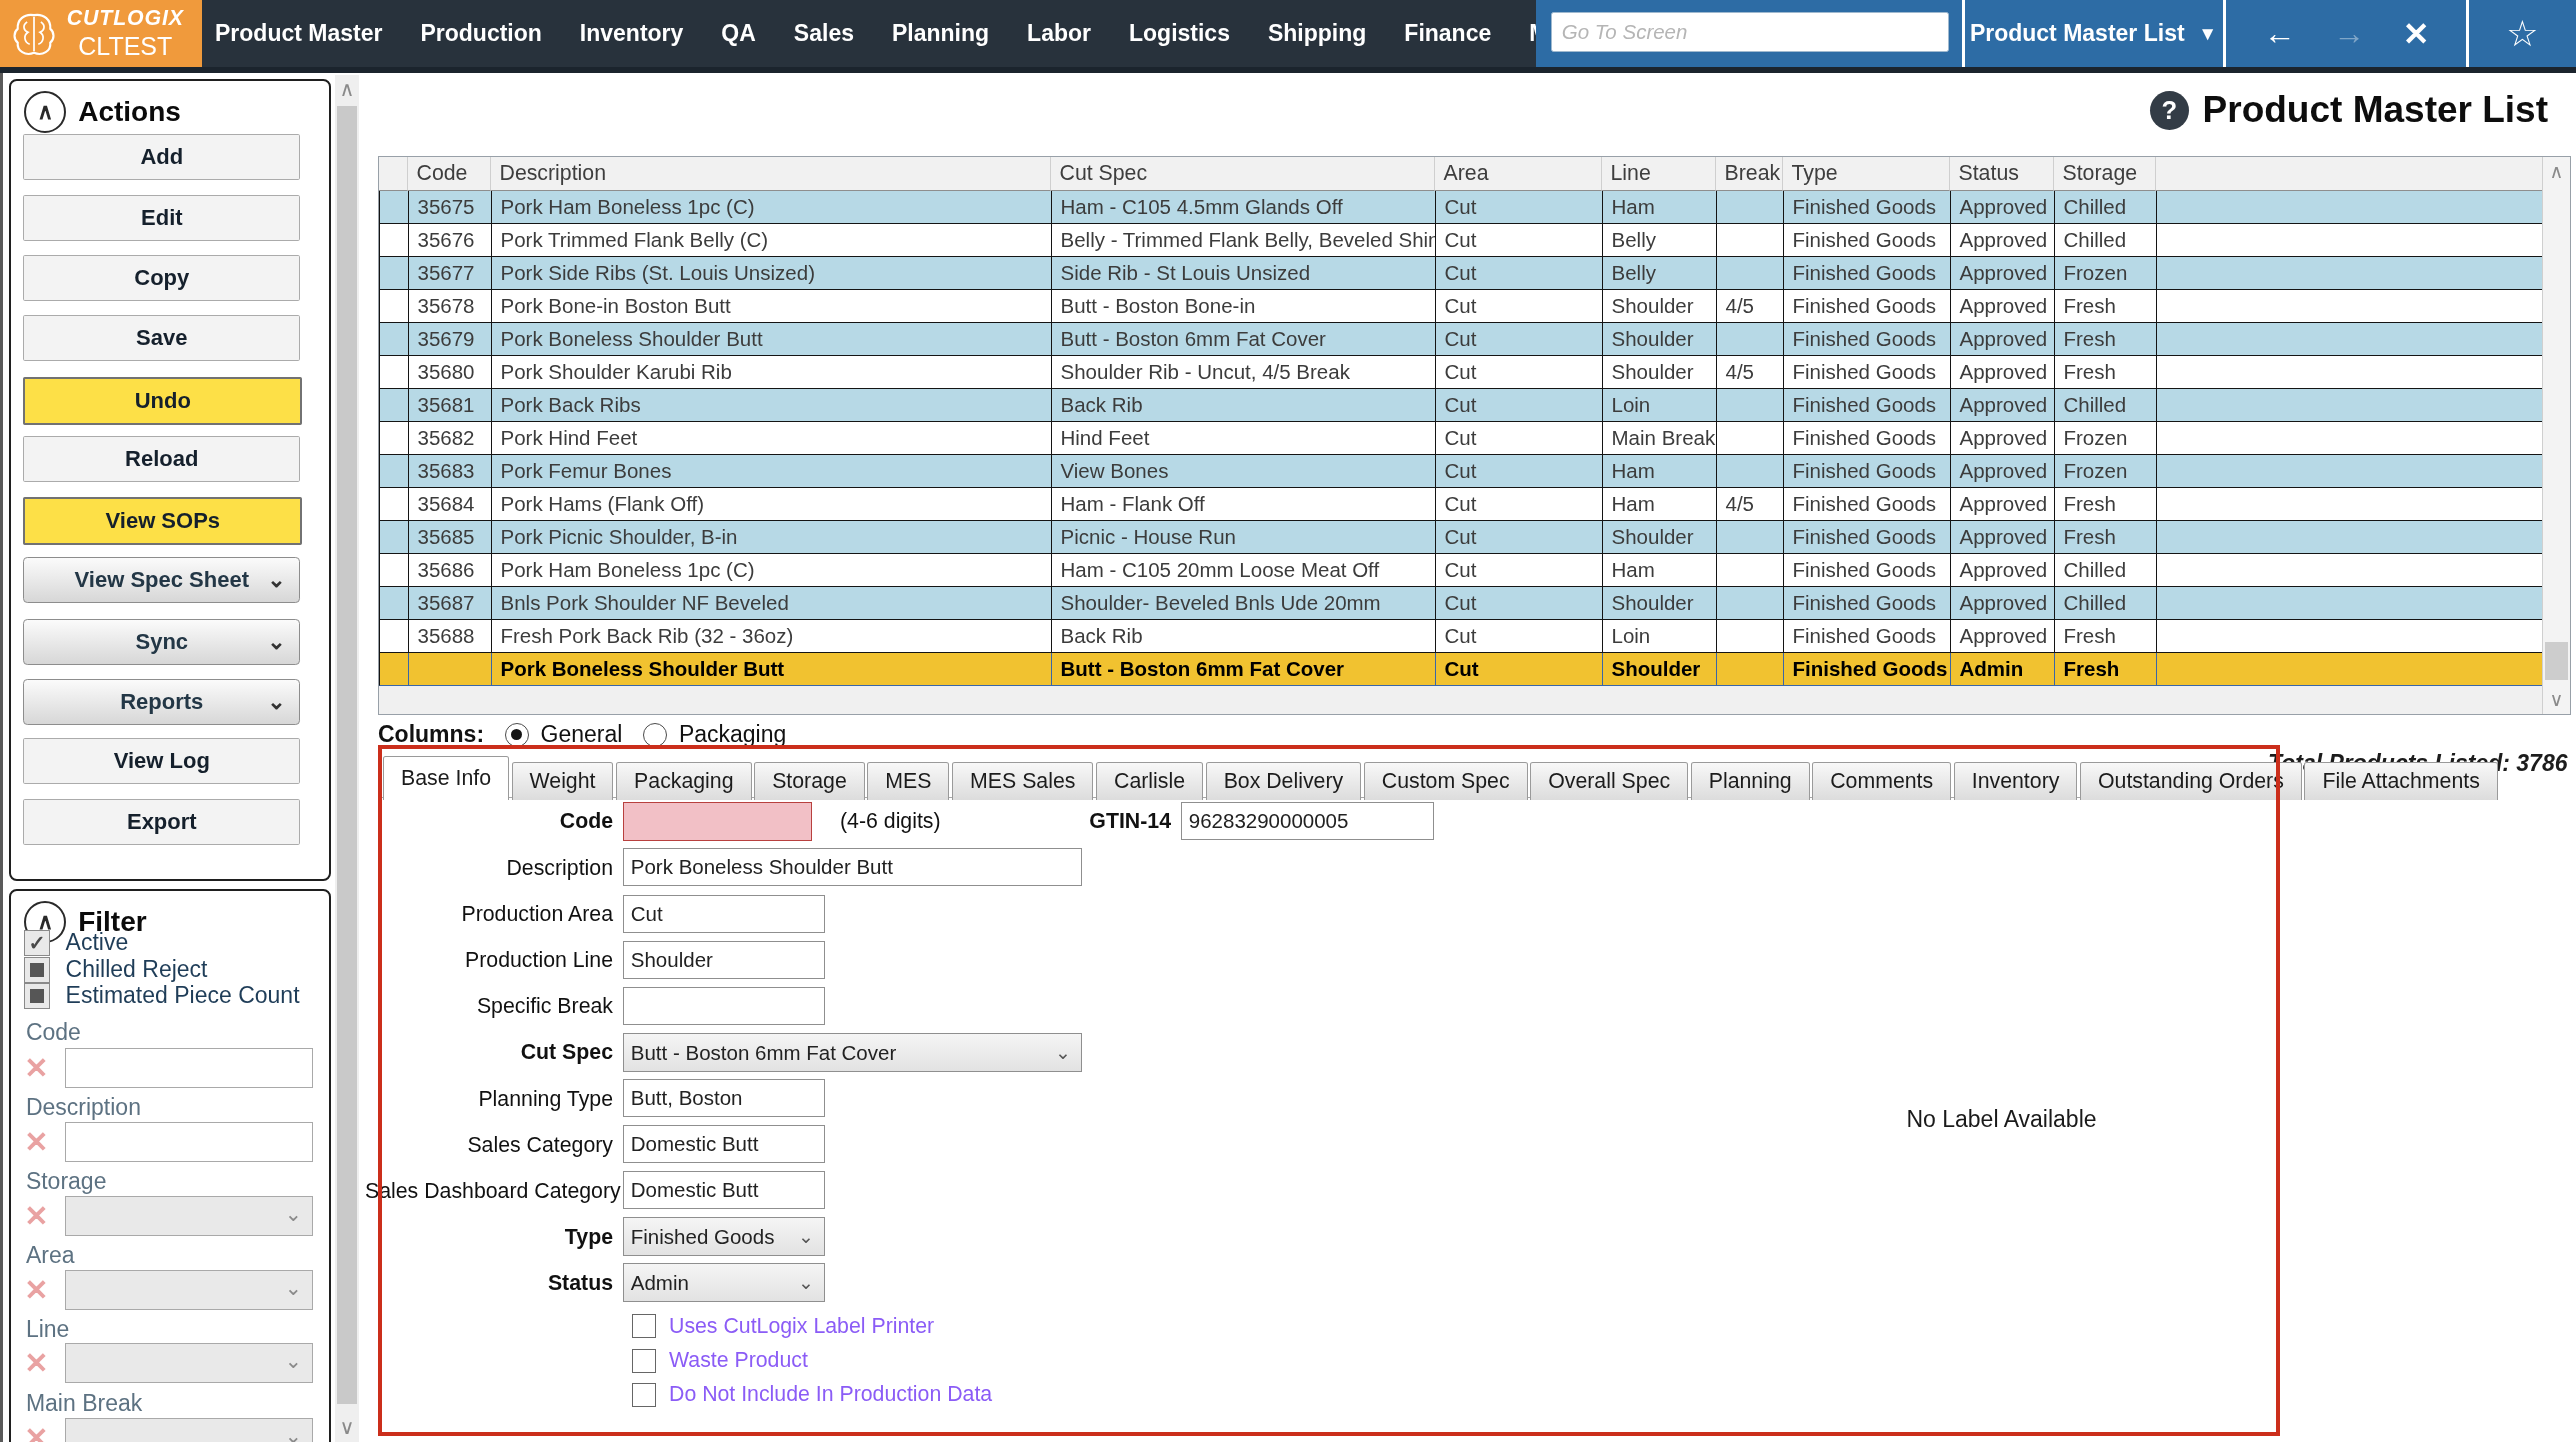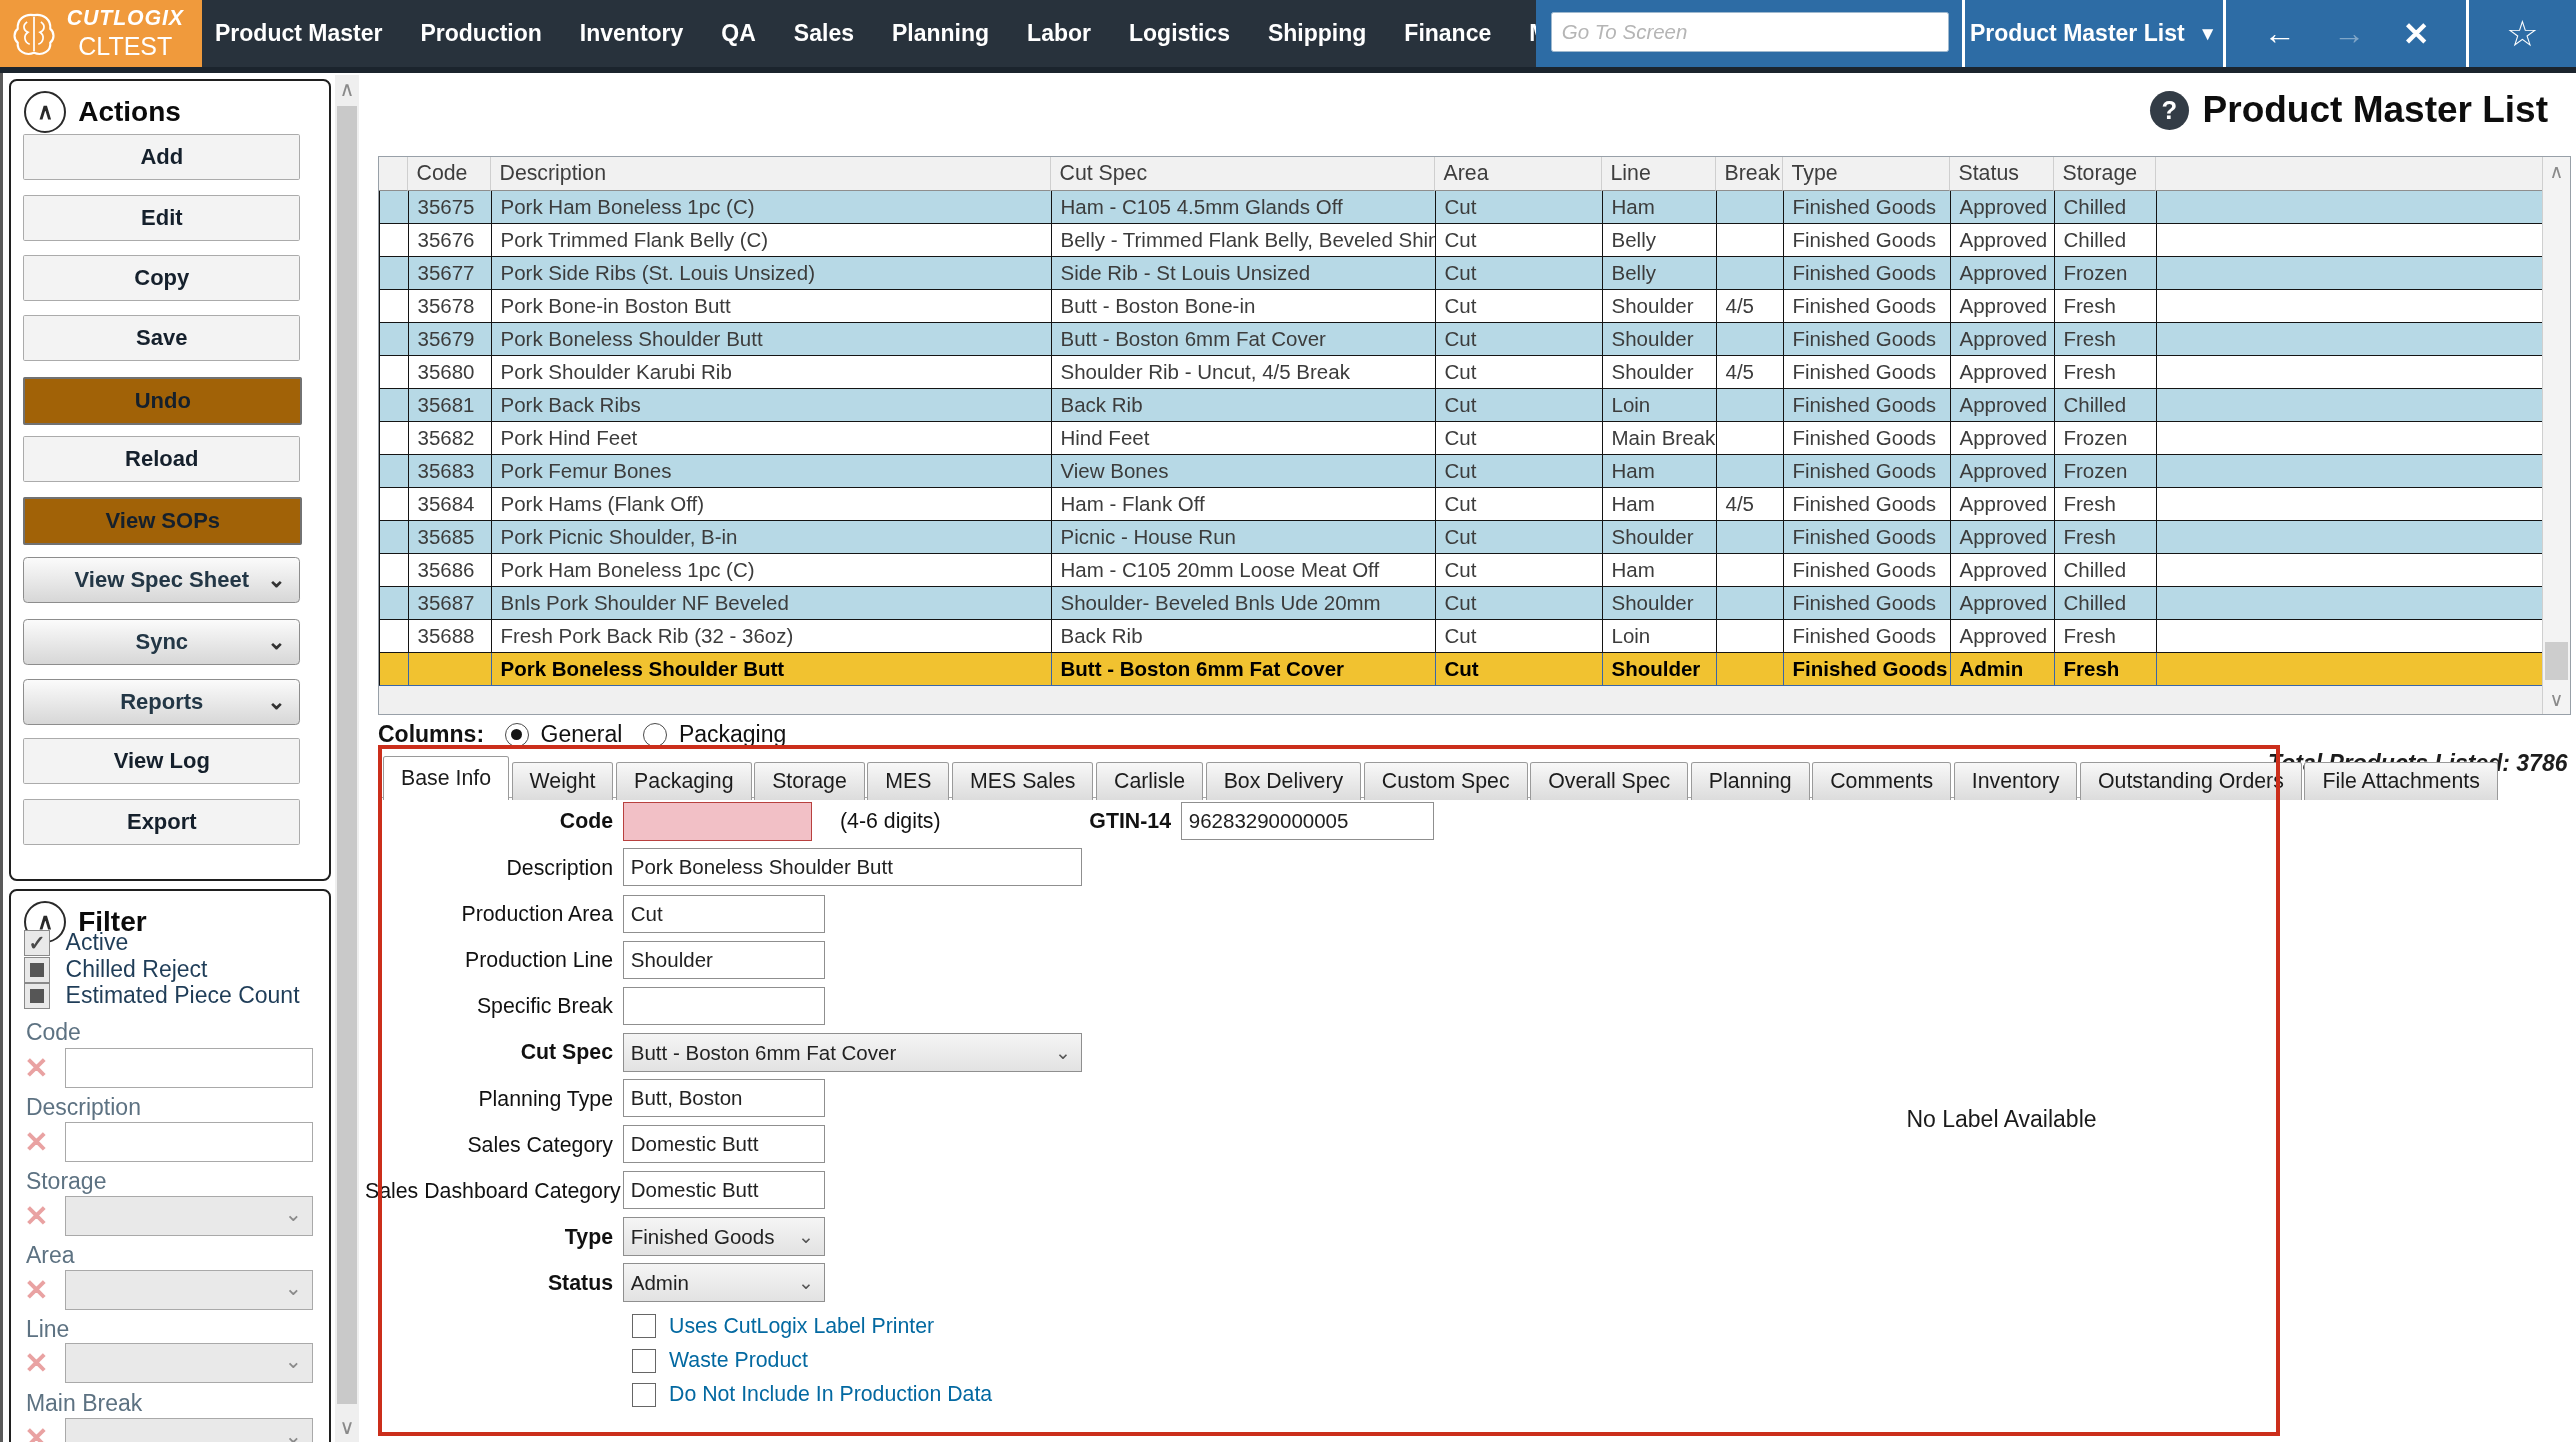--- a/index.html
+++ b/index.html
@@ -33,21 +33,21 @@
   
   .panel{position:absolute;left:8.5px;width:318px;background:#fff;border:2.6px solid #1f1f1f;border-radius:7.7px;z-index:5;}
   .panel-actions{top:79px;height:798px;}
   .panel-filter{top:889px;height:597px;}
   .panel-header{position:absolute;left:13.7px;top:10.2px;display:flex;align-items:center;gap:12px;}
   .collapse-icon{width:38px;height:38px;border:2.6px solid #2a2a2a;border-radius:50%;display:flex;align-items:center;
       justify-content:center;font-size:22px;font-weight:bold;color:#2a2a2a;line-height:1;}
   .panel-title{font-size:28px;font-weight:800;color:#0b0b0b;}
   .act-btn{position:absolute;left:12.8px;width:275px;height:44px;background:#f3f3f3;border:1.7px solid #ababab;border-radius:1.7px;
       display:flex;align-items:center;justify-content:center;font-size:22px;font-weight:700;color:#15202c;cursor:default;}
-  .act-btn.pressed{background:#a16207;border:2.6px solid #727272;}
+  .act-btn.pressed{background:#fde047;border:2.6px solid #727272;}
   .act-btn.drop{background:linear-gradient(#fbfbfb,#d7d7d7);border:1.7px solid #8d8d8d;border-radius:4.3px;font-weight:600;color:#233746;}
   .act-caret{position:absolute;right:13.7px;font-size:22px;color:#333;font-weight:bold;}
   
   .f-cb-row{position:absolute;left:13.7px;display:flex;align-items:center;gap:15.4px;height:25.6px;}
   .f-cb{width:24px;height:24px;border:1.7px solid #8a8a8a;background:#e9e9e9;display:flex;align-items:center;justify-content:center;
       font-size:20.5px;font-weight:bold;color:#4a4a4a;position:relative;}
   .f-cb.indeterminate::after{content:"";width:13.7px;height:13.7px;background:#565656;}
   .f-cb-label{font-size:23px;color:#1f3d58;}
   .f-field-label{position:absolute;left:15.4px;font-size:23px;color:#5d7282;}
   .f-field-row{position:absolute;left:13.7px;right:13.7px;height:39px;}
@@ -108,21 +108,21 @@
   .form-select{position:absolute;left:623px;width:202px;height:39px;border:1.7px solid #8f8f8f;background:linear-gradient(#f5f5f5,#e2e2e2);
       font-size:20.5px;padding:0 6.8px;display:flex;align-items:center;z-index:5;box-sizing:border-box;white-space:nowrap;overflow:hidden;}
   .form-select.wide{width:459px;}
   .fs-caret{position:absolute;right:10.2px;font-size:19px;color:#555;}
   .pink-input{position:absolute;left:623px;top:802px;width:189px;height:39px;border:1.7px solid #b8403e;background:#f2c0c6;z-index:5;box-sizing:border-box;}
   .code-hint{position:absolute;left:840px;top:809px;font-size:21.3px;color:#111;z-index:5;}
   .gtin-label{position:absolute;left:1050px;top:809px;width:121px;text-align:right;font-size:21.3px;color:#111;z-index:5;font-weight:bold;}
   .gtin-input{position:absolute;left:1181px;top:802px;width:253px;height:38px;border:1.7px solid #8f8f8f;background:#fff;
       font-size:20.5px;padding:0 6.8px;display:flex;align-items:center;z-index:5;box-sizing:border-box;}
   .form-cb{position:absolute;left:632px;width:24px;height:24px;border:1.7px solid #666;background:#fff;z-index:5;box-sizing:border-box;}
-  .form-cb-label{position:absolute;left:669px;font-size:21.3px;color:#0369a1;z-index:5;white-space:nowrap;}
+  .form-cb-label{position:absolute;left:669px;font-size:21.3px;color:#8b5cf6;z-index:5;white-space:nowrap;}
   .no-label-text{position:absolute;left:1852px;top:1106px;width:299px;text-align:center;font-size:23px;color:#1a1a1a;z-index:5;}
 </style>
 </head>
 <body>
 
 <div class="topbar">
   <div class="topbar-main">
     <div class="logo">
       <svg width="48" height="48" viewBox="0 0 56 56">
         <path d="M28 6 C16 4 8 12 9 22 C4 26 4 34 9 38 C8 48 18 54 28 50 C38 54 48 48 47 38 C52 34 52 26 47 22 C48 12 40 4 28 6 Z" fill="none" stroke="#ffffff" stroke-width="2.5"></path>

